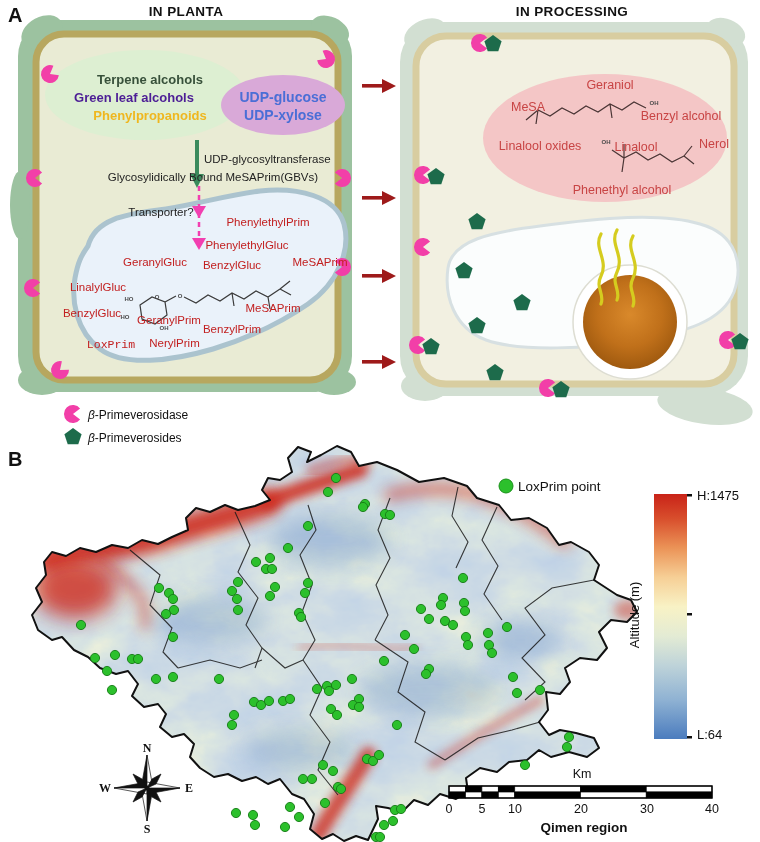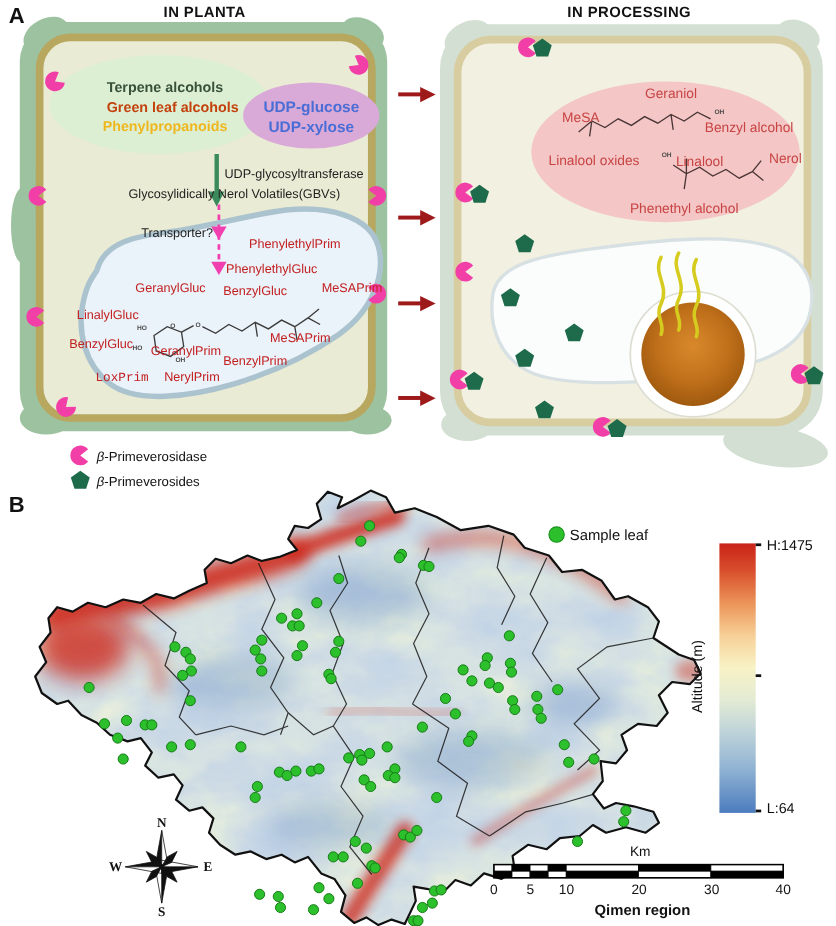--- a/index.html
+++ b/index.html
@@ -361,34 +361,34 @@
   <rect x="449" y="786" width="263" height="12" fill="none" stroke="#000" stroke-width="1.4"></rect>
 </svg>
 
 <div class="abs panel-label" style="left:8px;top:4px">A</div>
 <div class="abs panel-label" style="left:8px;top:448px">B</div>
 
 <div class="abs ctr sec-title" style="left:186px;top:11px">IN PLANTA</div>
 <div class="abs ctr sec-title" style="left:572px;top:11px">IN PROCESSING</div>
 
 <div class="abs ctr sub" style="left:150px;top:79px;color:#37503a">Terpene alcohols</div>
-<div class="abs ctr sub" style="left:157px;top:97px;color:#c2410c">Green leaf alcohols</div>
+<div class="abs ctr sub" style="left:134px;top:97px;color:#4c1d95">Green leaf alcohols</div>
 <div class="abs ctr sub" style="left:150px;top:115px;color:#efb71f">Phenylpropanoids</div>
 
 <div class="abs ctr udp" style="left:283px;top:97px">UDP-glucose</div>
 <div class="abs ctr udp" style="left:283px;top:115px">UDP-xylose</div>
 
 <div class="abs small" style="left:204px;top:153px">UDP-glycosyltransferase</div>
-<div class="abs ctr small" style="left:213px;top:177px">Glycosylidically Nerol Volatiles(GBVs)</div>
+<div class="abs ctr small" style="left:213px;top:177px">Glycosylidically Bound MeSAPrim(GBVs)</div>
 <div class="abs ctr small" style="left:161px;top:212px">Transporter?</div>
 
 <div class="abs leg" style="left:88px;top:408px">β-Primeverosidase</div>
 <div class="abs leg" style="left:88px;top:431px">β-Primeverosides</div>
 
-<div class="abs" style="left:518px;top:479px;font-size:13.5px">Sample leaf</div>
+<div class="abs" style="left:518px;top:479px;font-size:13.5px">LoxPrim point</div>
 <div class="abs cb-lab" style="left:697px;top:488px">H:1475</div>
 <div class="abs cb-lab" style="left:697px;top:727px">L:64</div>
 <div class="abs rot90" style="left:634px;top:615px">Altitude (m)</div>
 
 <div class="abs ctr serif" style="left:147px;top:748px">N</div>
 <div class="abs ctr serif" style="left:147px;top:829px">S</div>
 <div class="abs ctr serif" style="left:105px;top:788px">W</div>
 <div class="abs ctr serif" style="left:189px;top:788px">E</div>
 
 <div class="abs ctr tick" style="left:582px;top:774px">Km</div>

